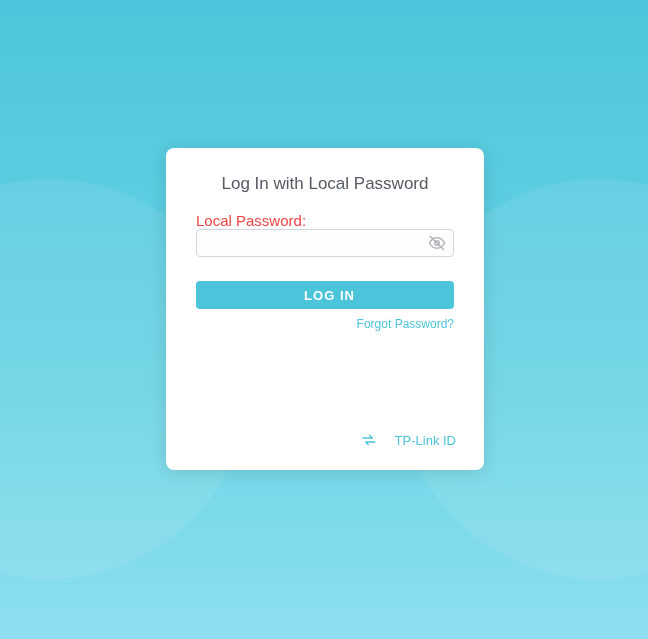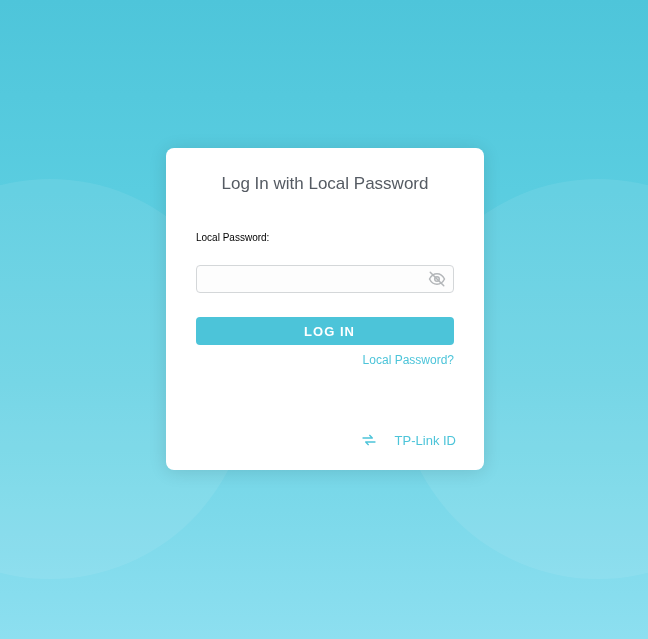--- a/index.html
+++ b/index.html
@@ -42,26 +42,26 @@
       background: #ffffff;
       border-radius: 8px;
       box-shadow: 0 2px 18px rgba(0,0,0,0.12);
       padding: 26px 30px 20px 30px;
     }
     .card-title {
       text-align: center;
       font-size: 17px;
       color: #555b63;
       font-weight: normal;
-      margin-bottom: 38px;
+      margin-bottom: 18px;
     }
     .field-label {
-      font-size: 10px;
-      color: #000000;
-      margin-bottom: 22px;
+      font-size: 15px;
+      color: #ef4444;
+      margin-bottom: 0;
     }
     .input-wrap {
       position: relative;
       width: 100%;
       margin-bottom: 24px;
     }
     .pw-input {
       width: 100%;
       height: 28px;
       border: 1px solid #d4d7d9;
@@ -139,21 +139,21 @@
       <svg viewBox="0 0 24 24" fill="none" stroke="currentColor" stroke-width="2" stroke-linecap="round" stroke-linejoin="round">
         <path d="M2 12s3.5-7 10-7 10 7 10 7-3.5 7-10 7S2 12 2 12z"></path>
         <circle cx="12" cy="12" r="3"></circle>
         <line x1="3" y1="3" x2="21" y2="21"></line>
       </svg>
     </span>
   </div>
 
   <button class="login-btn">LOG IN</button>
 
-  <a class="forgot-link">Local Password?</a>
+  <a class="forgot-link">Forgot Password?</a>
 
   <a class="tpid-link">
     <span class="swap-icon">
       <svg viewBox="0 0 24 24" fill="none" stroke="currentColor" stroke-width="2" stroke-linecap="round" stroke-linejoin="round">
         <path d="M3 9 L17 9 L13 5"></path>
         <path d="M21 15 L7 15 L11 19"></path>
       </svg>
     </span>
     <span>TP-Link ID</span>
   </a>

